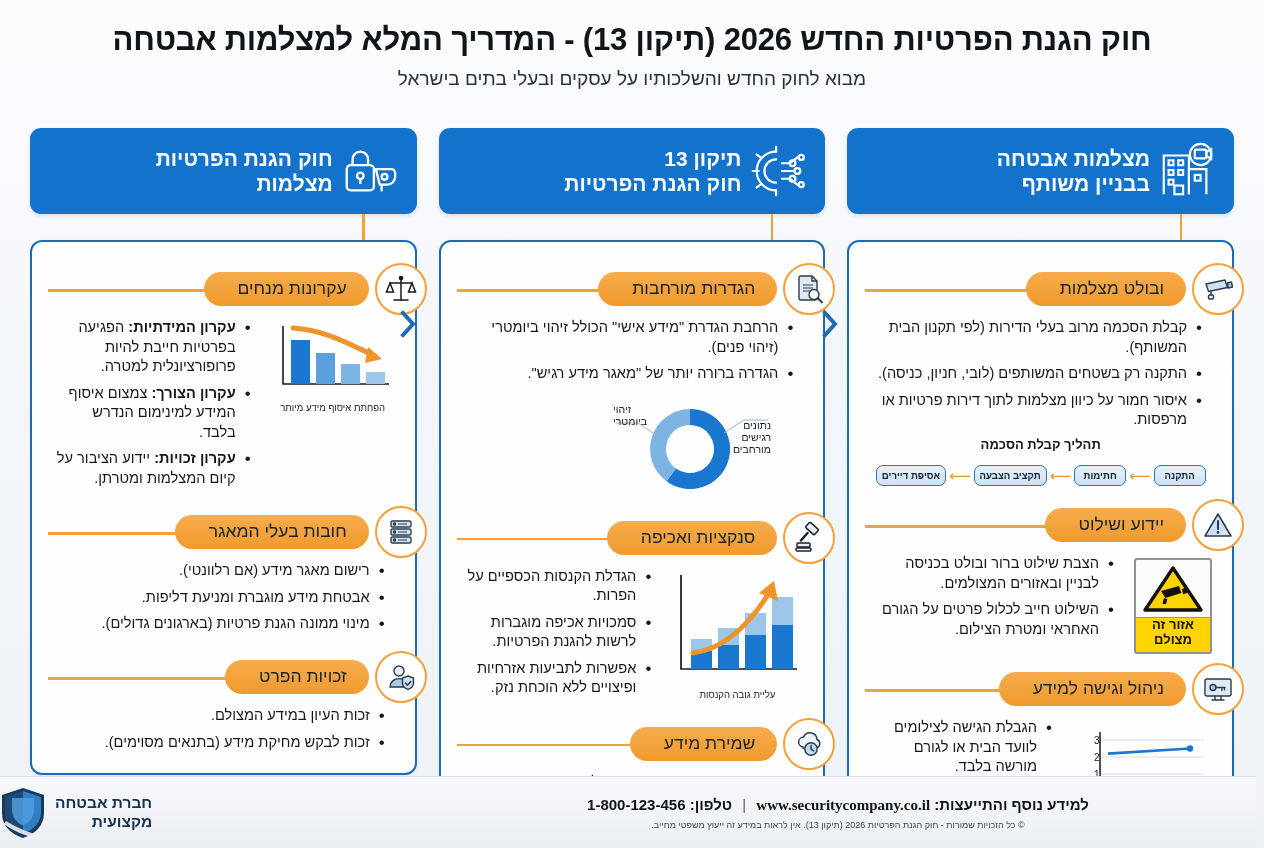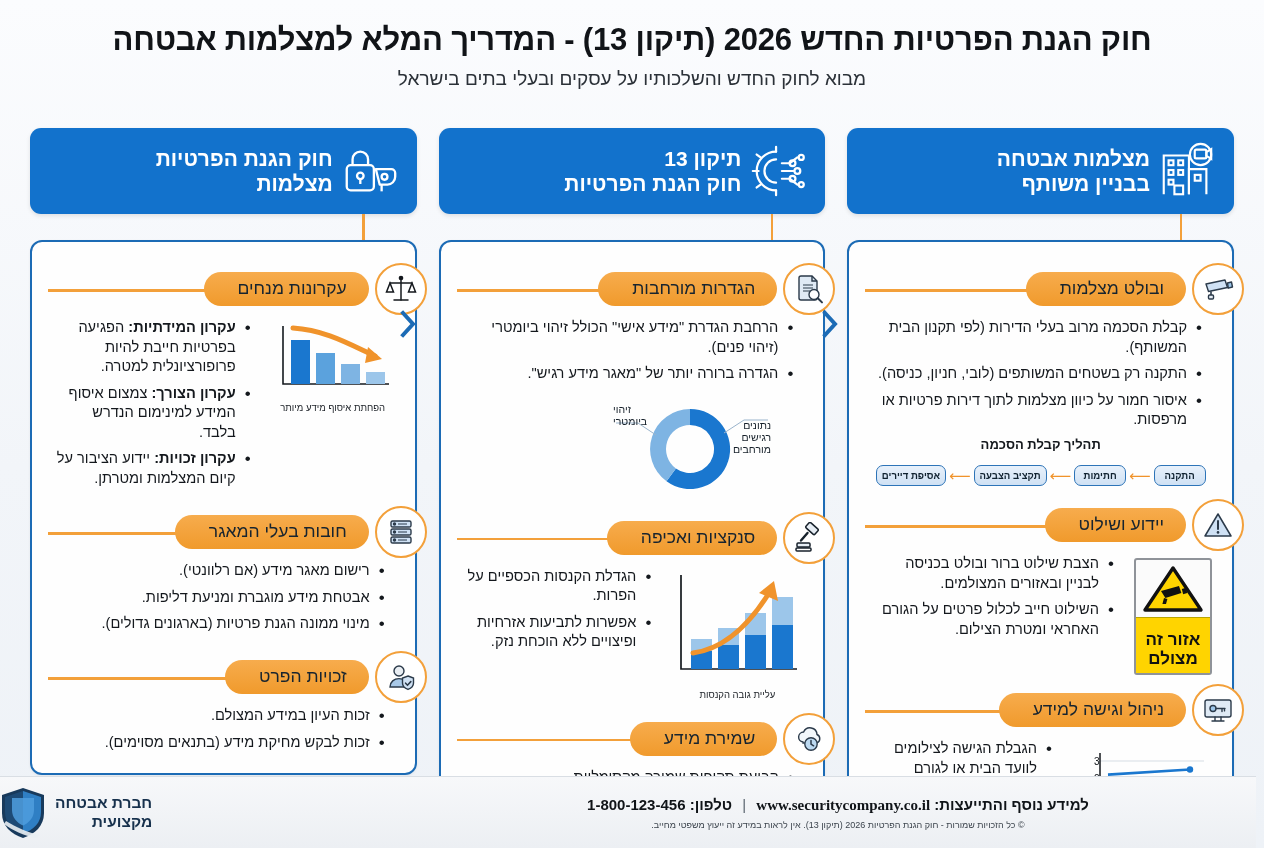--- a/index.html
+++ b/index.html
@@ -125,22 +125,22 @@
   }
   .flow-arrow { color: #f0932b; font-size: 15px; line-height: 1; padding: 0 1px; }
 
   
   .sign {
     width: 78px; background: #fbfbfb; border: 2px solid #8f9399; border-radius: 3px;
     padding: 5px 4px 0; text-align: center;
   }
   .sign .tri { width: 62px; height: 48px; margin: 0 auto; display: block; }
   .sign .band {
-    background: #ffd400; margin: 4px -4px 0; padding: 12px 2px 5px;
-    font-size: 17px; font-weight: bold; color: #111; line-height: 1.12;
+    background: #ffd400; margin: 4px -4px 0; padding: 0 2px 5px;
+    font-size: 13px; font-weight: bold; color: #111; line-height: 1.12;
     border-top: 1px solid #b8a400;
   }
 
   
   .chev {
     position: absolute; top: 309px; width: 20px; height: 30px; z-index: 5;
   }
   .chev svg { width: 100%; height: 100%; }
 
   
@@ -366,20 +366,21 @@
                 <path d="M14.5 11 L8 18.5" stroke-width="2.4" stroke-linecap="round"></path>
                 <rect x="4" y="21" width="13" height="4" rx="1" fill="#e7eef5"></rect>
                 <rect x="3" y="26" width="15" height="3" rx="1" fill="#fff"></rect>
               </svg>
             </span>
           </div>
           <div class="body-row">
             <div class="txt">
               <ul class="bullets">
                 <li>הגדלת הקנסות הכספיים על הפרות.</li>
+                <li>סמכויות אכיפה מוגברות לרשות להגנת הפרטיות.</li>
                 <li>אפשרות לתביעות אזרחיות ופיצויים ללא הוכחת נזק.</li>
               </ul>
             </div>
             <div class="viz">
               <svg width="132" height="112" viewBox="0 0 132 112">
                 <path d="M10 4 V98 H126" fill="none" stroke="#15191e" stroke-width="1.7"></path>
                 <rect x="20" y="80" width="21" height="18" fill="#1a77cf"></rect>
                   <rect x="20" y="68" width="21" height="12" fill="#9cc6ea"></rect>
                 <rect x="47" y="74" width="21" height="24" fill="#1a77cf"></rect>
                   <rect x="47" y="57" width="21" height="17" fill="#9cc6ea"></rect>

